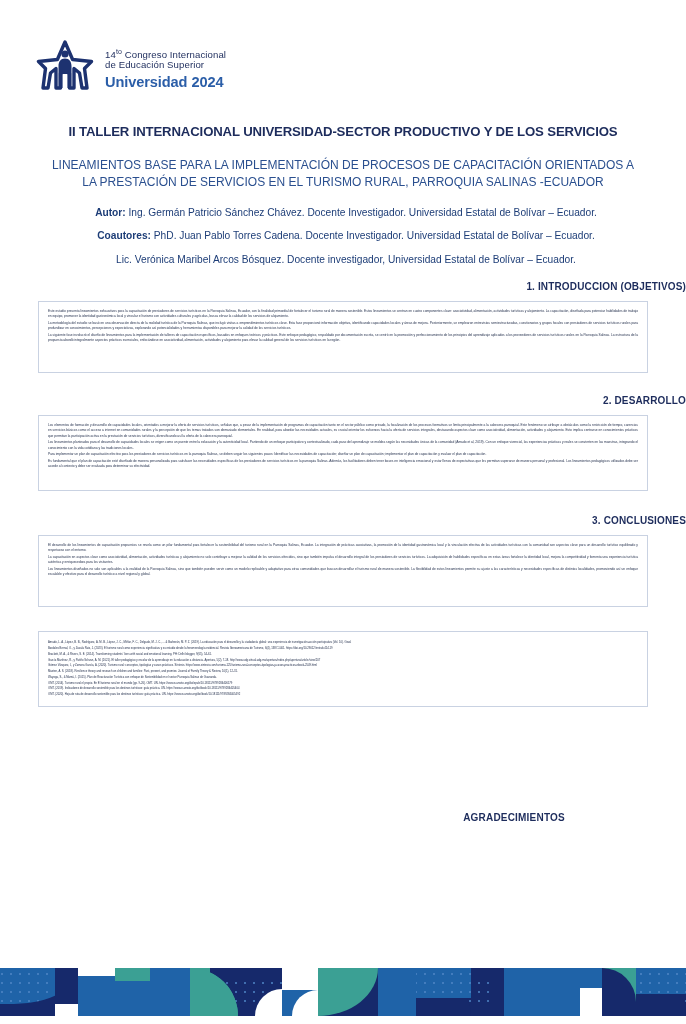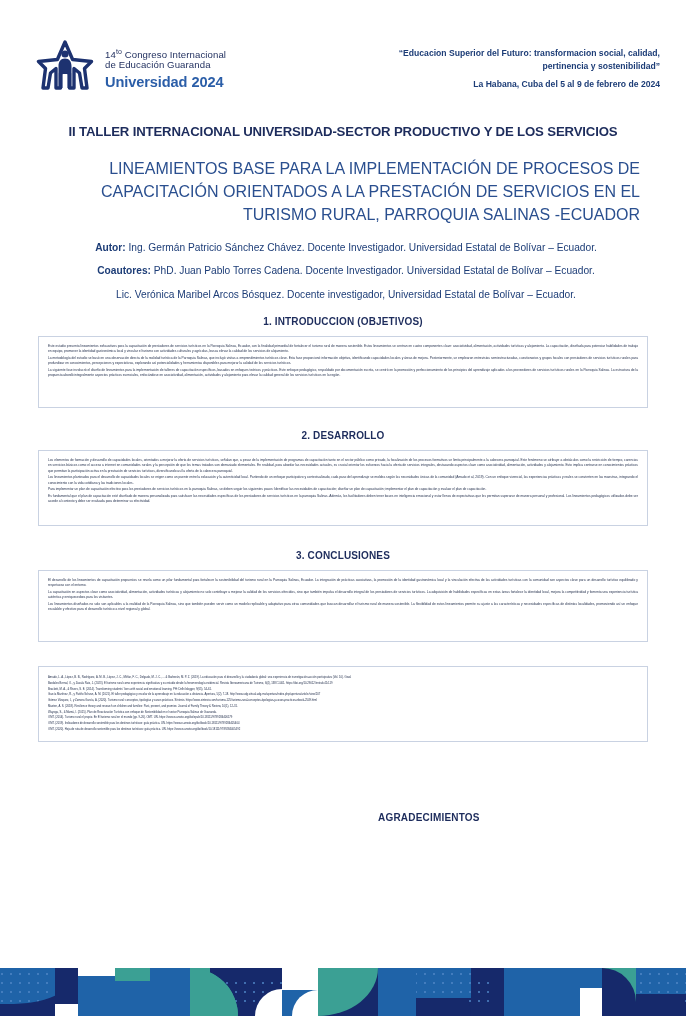--- a/index.html
+++ b/index.html
@@ -36,35 +36,35 @@
   }
   .slogan .place{display:block;margin-top:6px;}
 
   
   .main-title{
     text-align:center;
     font-size:13.2px;font-weight:bold;color:#1d2c5c;
     margin:26px 24px 18px 24px;letter-spacing:-.15px;
   }
   .subtitle{
-    text-align:right;
-    font-size:16px;color:#2a4f8f;
+    text-align:center;
+    font-size:12px;color:#2a4f8f;
     margin:17px 46px 0 46px;line-height:1.45;
   }
 
   
   .authors{margin:14px 84px 0 90px;text-align:center;}
   .author-line{
     font-size:10.2px;color:#1d3d77;line-height:1.42;margin-bottom:9px;
   }
   .author-line b{font-weight:bold;}
 
   
   .section-heading{
-    text-align:center;font-size:10px;font-weight:bold;color:#1d2c5c;
+    text-align:right;font-size:10px;font-weight:bold;color:#1d2c5c;
     margin:12px 0 9px 0;letter-spacing:.15px;
   }
   .content-box{
     margin:0 38px;
     border:1px solid #c9d2e2;
     background:#ffffff;
     box-sizing:border-box;
     padding:7px 9px;
   }
   .body-par{
@@ -80,21 +80,21 @@
   .sec-intro .content-box{min-height:72px;}
   .sec-dev{margin-top:22px;}
   .sec-dev .content-box{min-height:76px;}
   .sec-con{margin-top:24px;}
   .sec-con .content-box{min-height:72px;}
   .sec-ref{margin-top:24px;}
   .sec-ref .content-box{min-height:54px;padding:8px 9px;}
 
   
   .ack{
-    position:absolute;right:48px;top:812px;width:260px;
+    position:absolute;right:42px;top:812px;text-align:center;width:260px;
   }
   .ack-title{font-size:10px;font-weight:bold;color:#1d2c5c;letter-spacing:.2px;}
   .ack-body{font-size:10.4px;color:#24304d;margin-top:9px;}
 
   
   .footer{
     position:absolute;left:0;bottom:0;width:686px;height:70px;
   }
 </style>
 </head>
@@ -110,29 +110,25 @@
                  L40 48 L35.5 48 L35.5 33.5 L31 30.5 L26.5 33.5 L26.5 48 L22 48 L22 28.5
                  L16.5 33 L14 48 L9 48 L11.5 28.5 L4.5 21.5 L23.4 19.5 Z" fill="none" stroke="#1d3270" stroke-width="3.4" stroke-linejoin="round"></path>
         <circle cx="31" cy="14" r="3.6" fill="#1d3270"></circle>
         <path d="M31 18.5 C26.5 18.5 24.5 22 24.5 26 L24.5 48 L28.5 48 L28.5 34 L33.5 34
                  L33.5 48 L37.5 48 L37.5 26 C37.5 22 35.5 18.5 31 18.5 Z" fill="#1d3270"></path>
       </svg>
       <div class="logo-text">
         <div class="logo-line1">
           <span>14</span><span class="sup">to</span><span> Congreso Internacional</span>
         </div>
-        <div class="logo-line2">de Educación Guaranda</div>
+        <div class="logo-line2">de Educación Superior</div>
         <div class="logo-brand">Universidad 2024</div>
       </div>
     </div>
 
-    <div class="slogan">
-      <span>“Educacion Superior del Futuro: transformacion social, calidad, pertinencia y sostenibilidad”</span>
-      <span class="place">La Habana, Cuba del 5 al 9 de febrero de 2024</span>
-    </div>
   </div>
 
   <div class="main-title">II TALLER INTERNACIONAL UNIVERSIDAD-SECTOR PRODUCTIVO Y DE LOS SERVICIOS</div>
   <div class="subtitle">LINEAMIENTOS BASE PARA LA IMPLEMENTACIÓN DE PROCESOS DE CAPACITACIÓN ORIENTADOS A LA PRESTACIÓN DE SERVICIOS EN EL TURISMO RURAL, PARROQUIA SALINAS -ECUADOR</div>
 
   <div class="authors">
     <div class="author-line">
       <b>Autor:</b><span> Ing. Germán Patricio Sánchez Chávez. Docente Investigador. Universidad Estatal de Bolívar – Ecuador.</span>
     </div>
     <div class="author-line">

